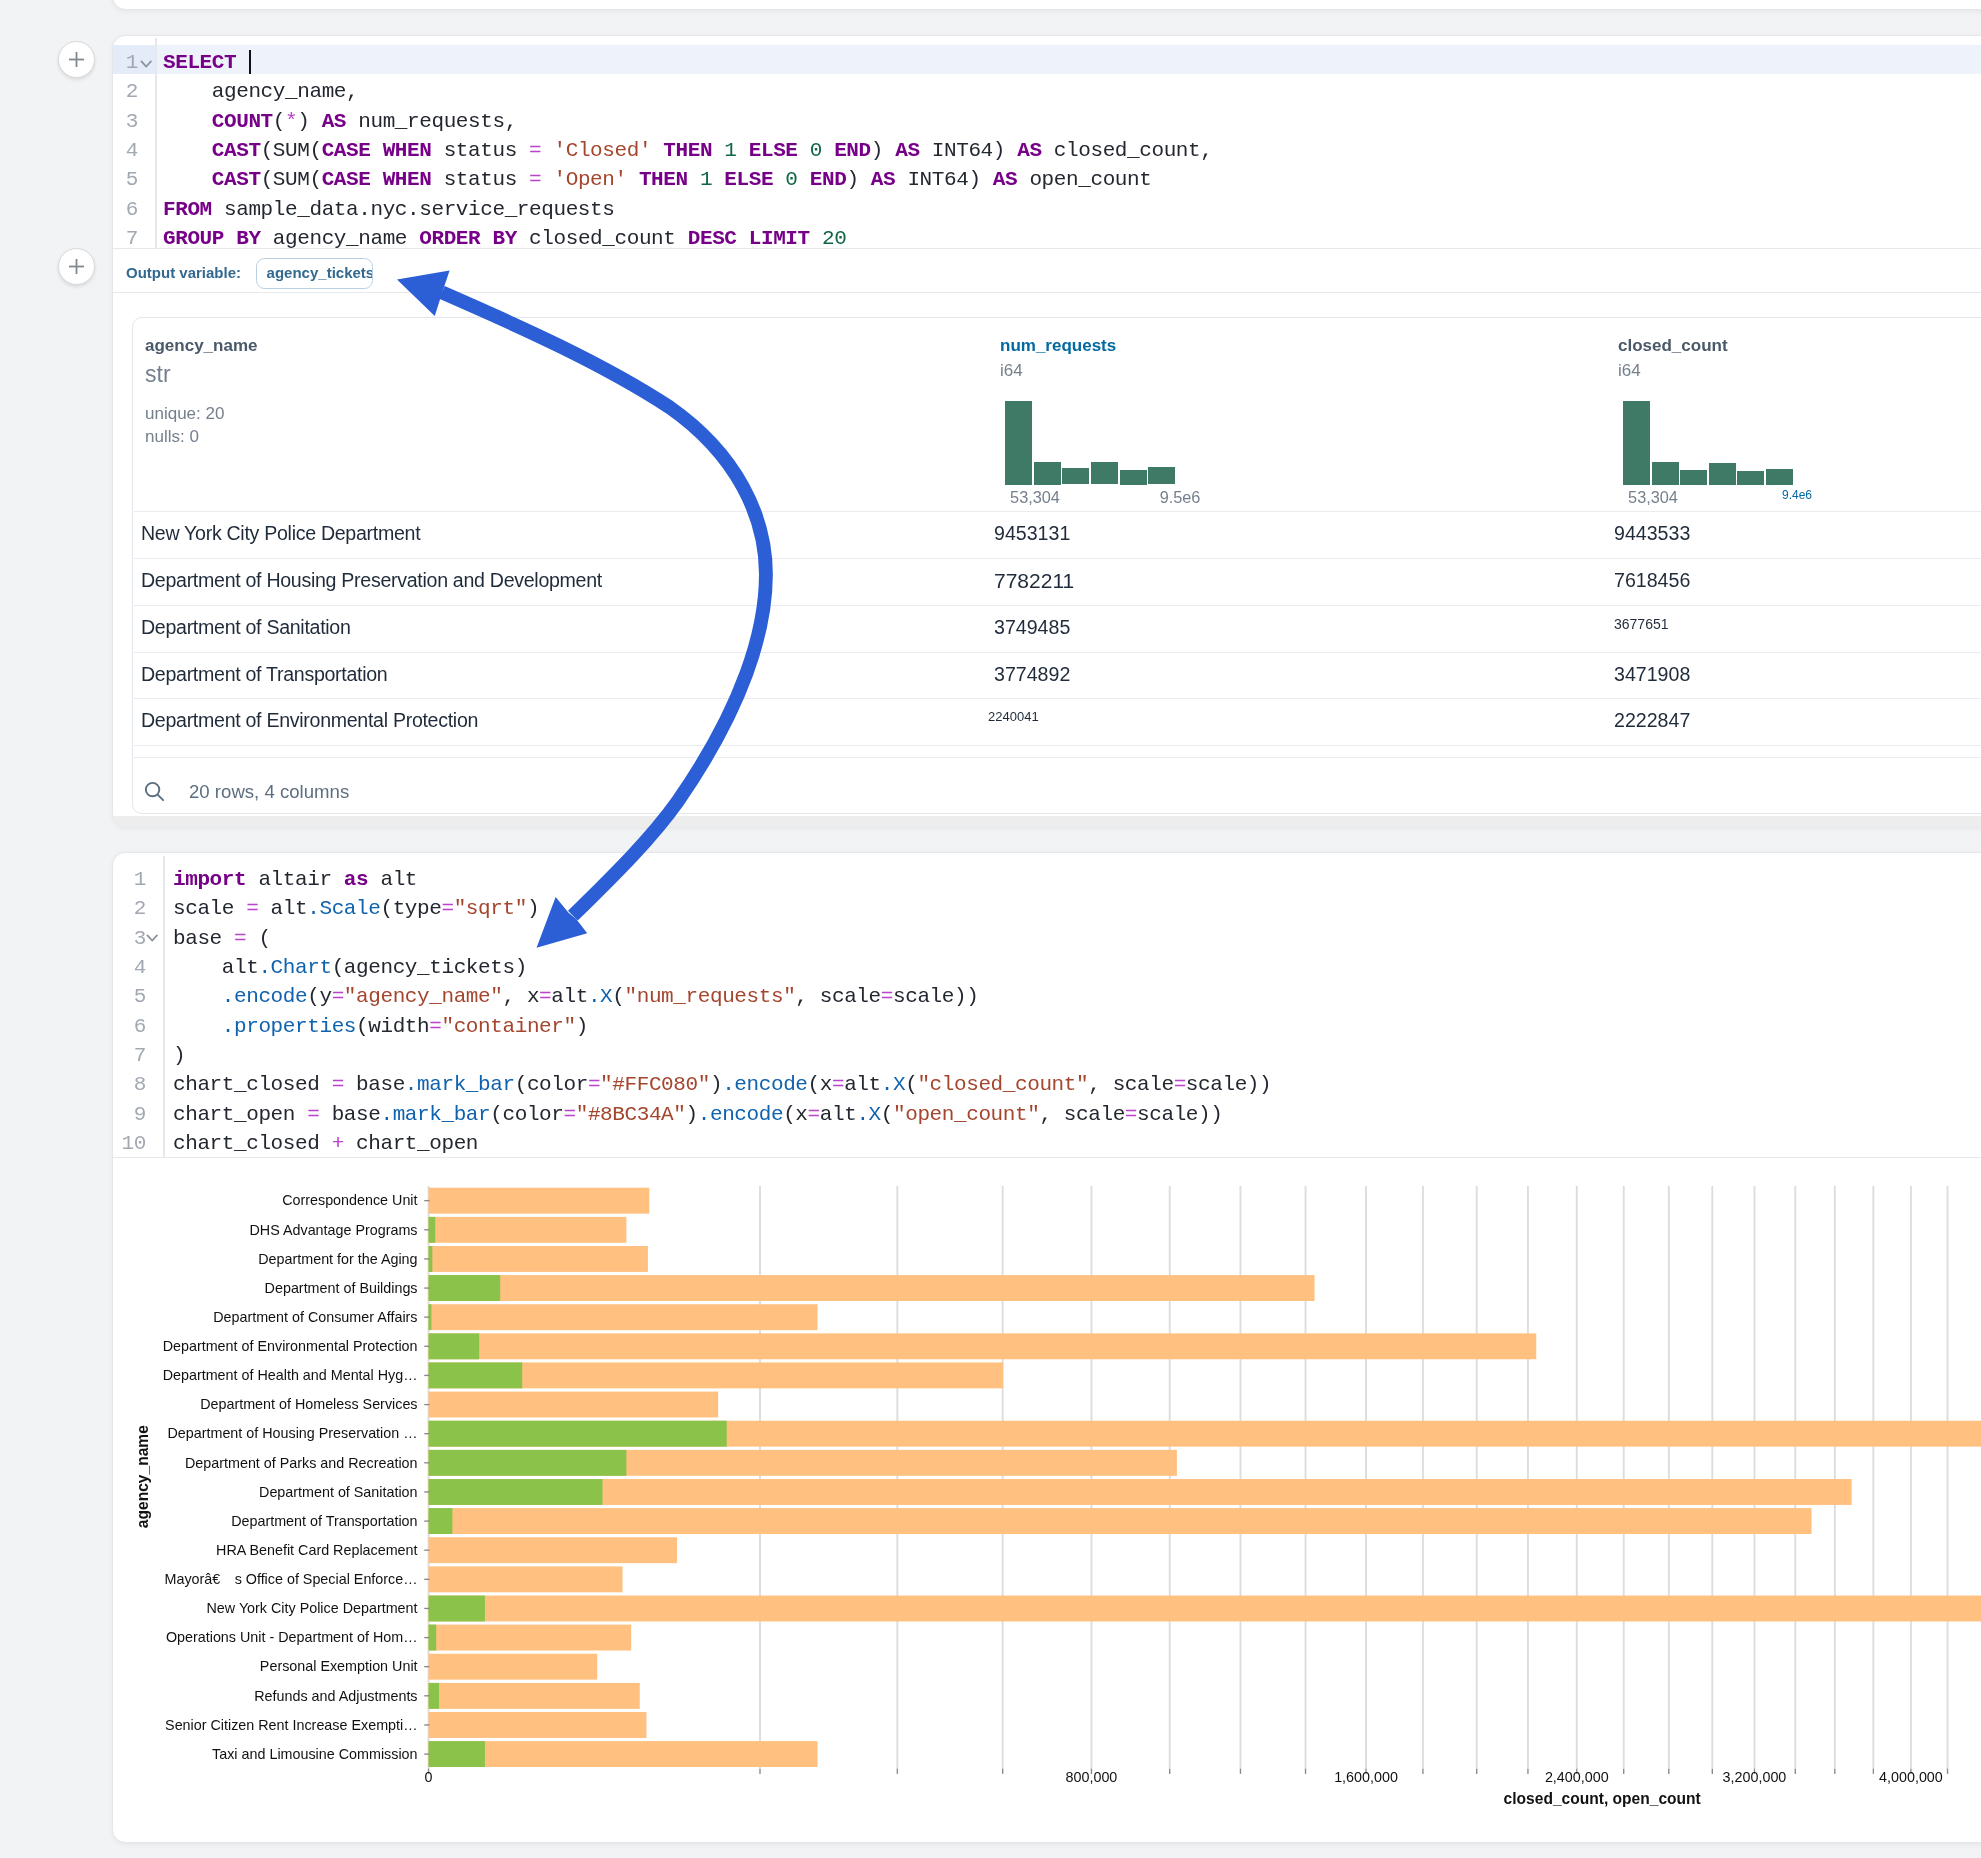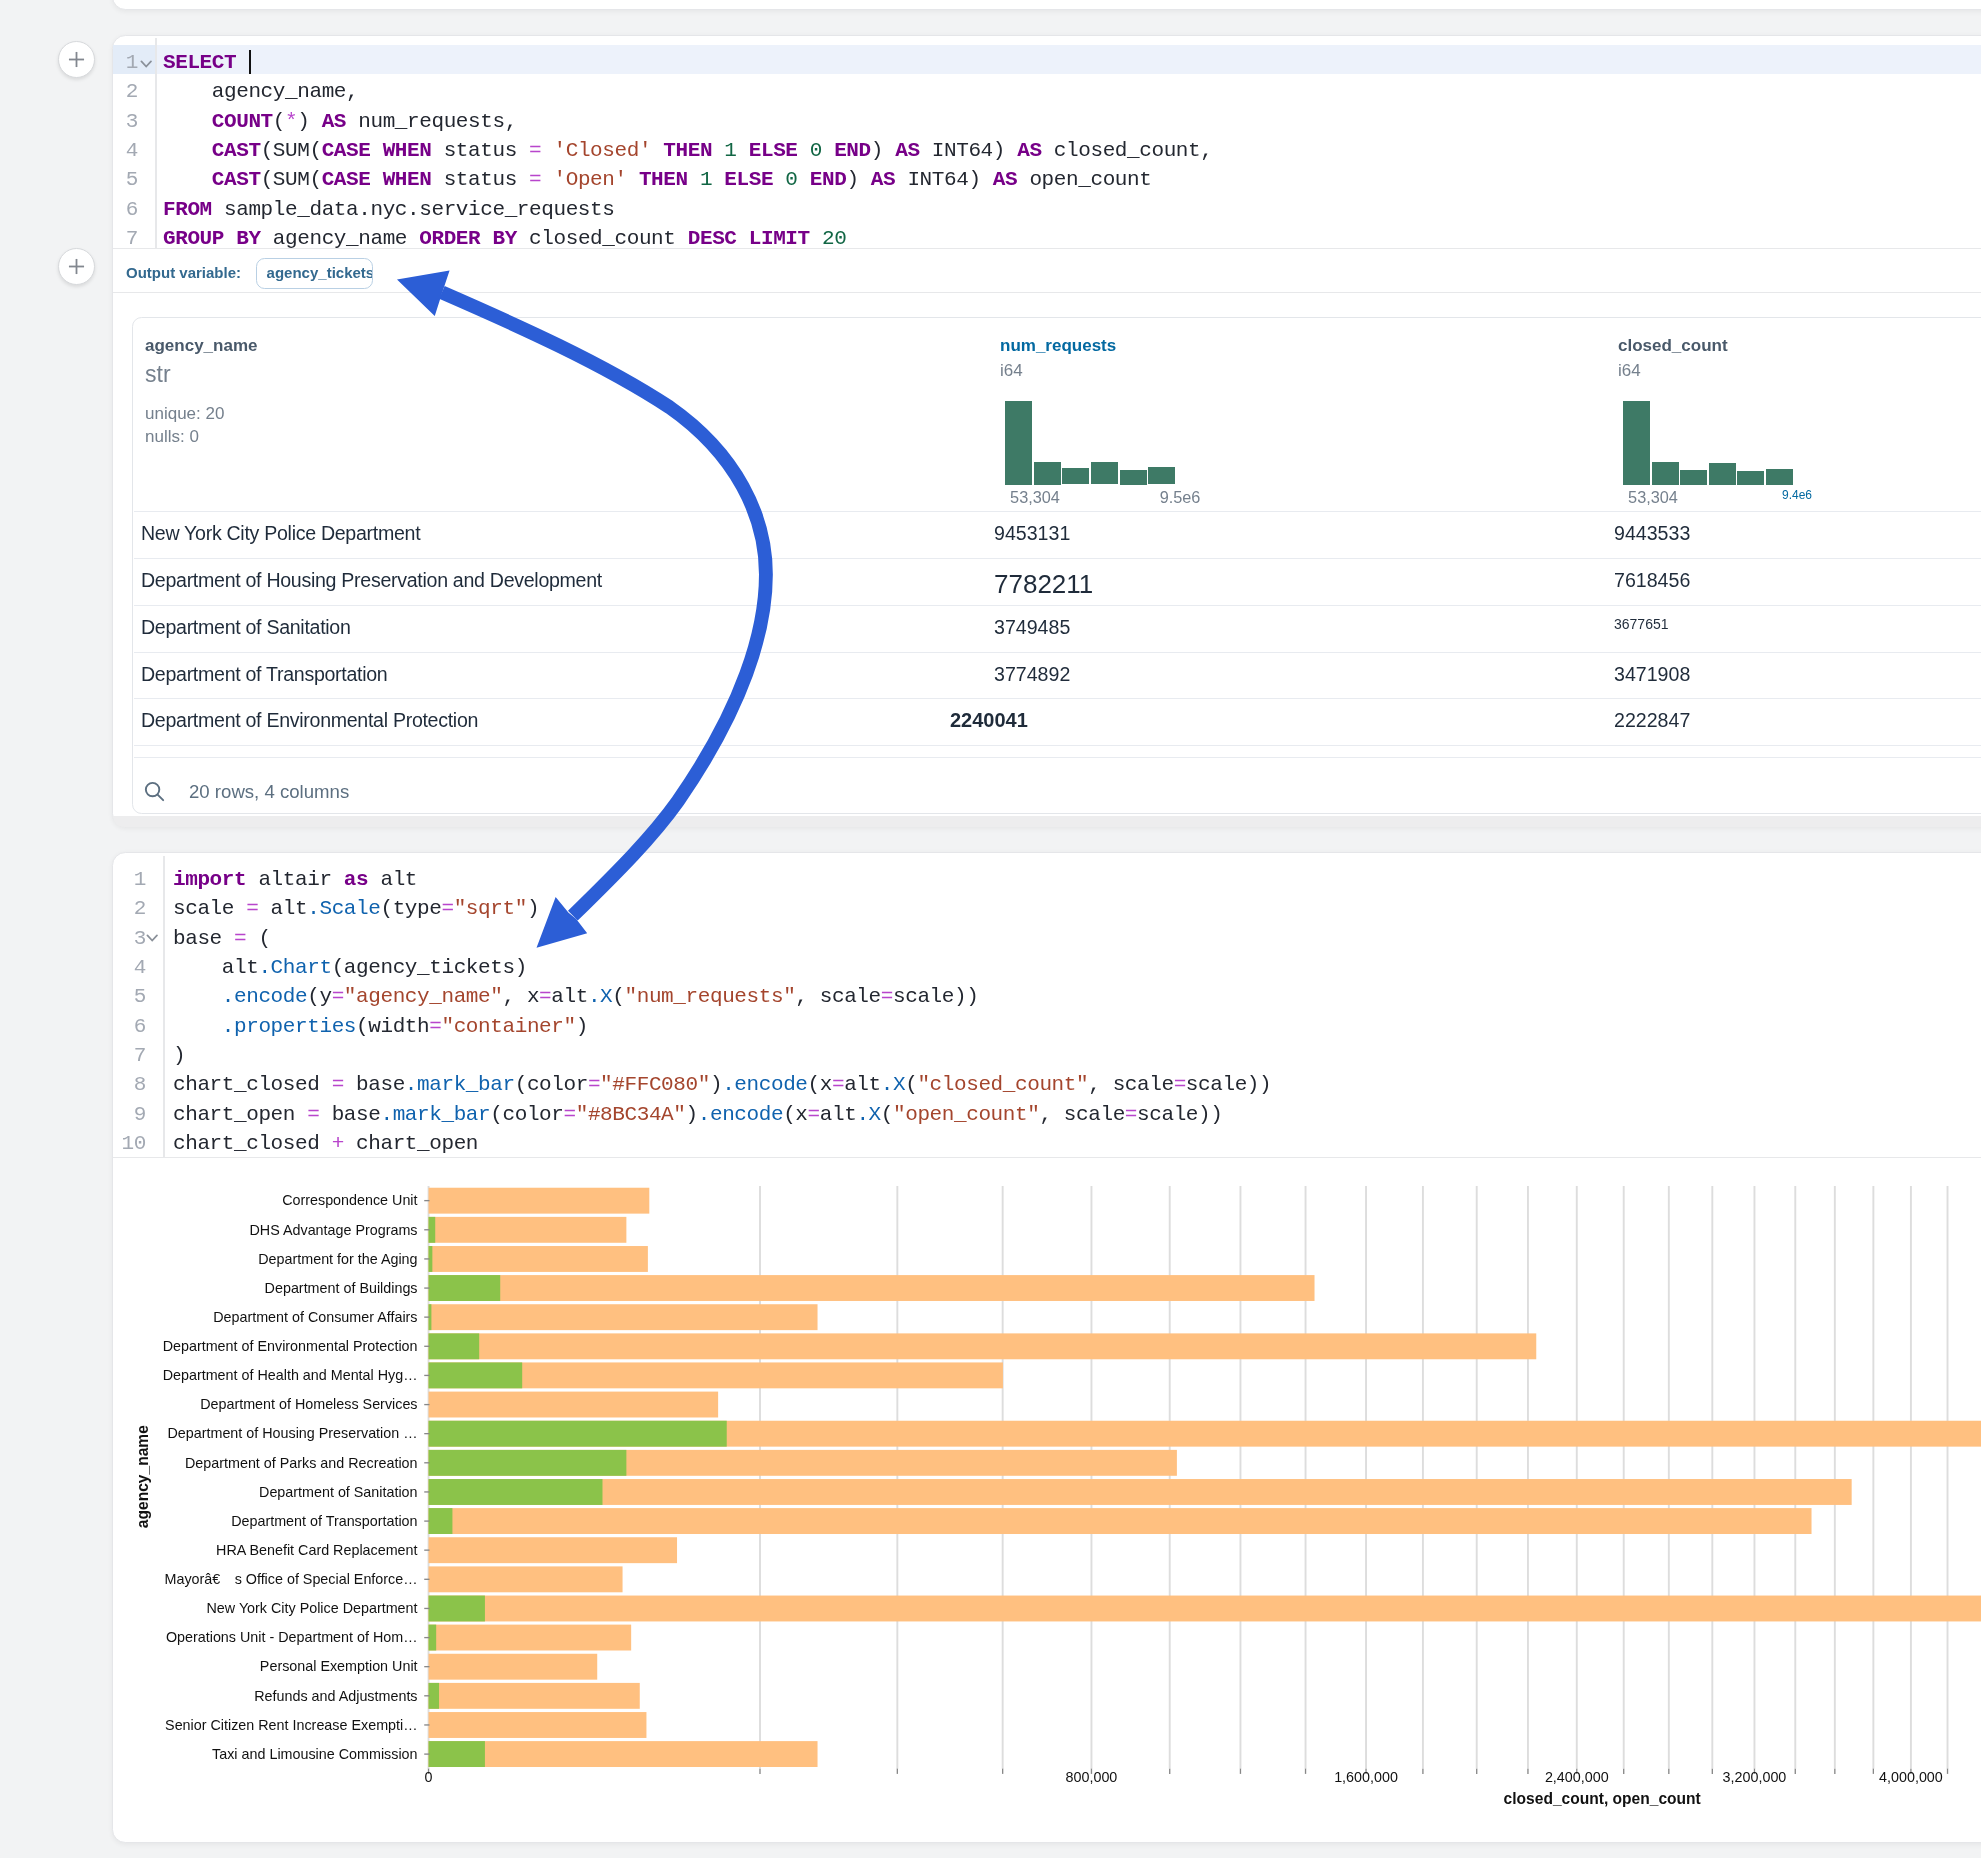--- a/index.html
+++ b/index.html
@@ -53,33 +53,33 @@
 <div class="abs" style="left:1035px;top:488px;font-size:16.3px;color:#75808d;font-weight:normal;white-space:nowrap;transform:translateX(-50%);">53,304</div>
 <div class="abs" style="left:1180px;top:488px;font-size:16.3px;color:#75808d;font-weight:normal;white-space:nowrap;transform:translateX(-50%);">9.5e6</div>
 <div class="abs" style="left:1653px;top:488px;font-size:16.3px;color:#75808d;font-weight:normal;white-space:nowrap;transform:translateX(-50%);">53,304</div>
 <div class="abs" style="left:1797px;top:488px;font-size:12px;color:#0369a1;font-weight:normal;white-space:nowrap;transform:translateX(-50%);text-align:center;">9.4e6</div>
 <div class="abs" style="left:134px;top:511px;width:1848px;height:1.1px;background:#e8ebf0;"></div>
 <div class="abs" style="left:141px;top:522px;font-size:19.6px;color:#1f2b3a;font-weight:normal;white-space:nowrap;letter-spacing:-0.3px;">New York City Police Department</div>
 <div class="abs" style="left:994px;top:522px;font-size:19.6px;color:#1f2b3a;font-weight:normal;white-space:nowrap;">9453131</div>
 <div class="abs" style="left:1614px;top:522px;font-size:19.6px;color:#1f2b3a;font-weight:normal;white-space:nowrap;">9443533</div>
 <div class="abs" style="left:134px;top:558px;width:1848px;height:1.1px;background:#e8ebf0;"></div>
 <div class="abs" style="left:141px;top:569px;font-size:19.6px;color:#1f2b3a;font-weight:normal;white-space:nowrap;letter-spacing:-0.3px;">Department of Housing Preservation and Development</div>
-<div class="abs" style="left:994px;top:569px;font-size:26px;color:#1f2b3a;font-weight:normal;white-space:nowrap;">7782211</div>
+<div class="abs" style="left:994px;top:569px;font-size:21px;color:#1f2b3a;font-weight:normal;white-space:nowrap;">7782211</div>
 <div class="abs" style="left:1614px;top:569px;font-size:19.6px;color:#1f2b3a;font-weight:normal;white-space:nowrap;">7618456</div>
 <div class="abs" style="left:134px;top:605px;width:1848px;height:1.1px;background:#e8ebf0;"></div>
 <div class="abs" style="left:141px;top:616px;font-size:19.6px;color:#1f2b3a;font-weight:normal;white-space:nowrap;letter-spacing:-0.3px;">Department of Sanitation</div>
 <div class="abs" style="left:994px;top:616px;font-size:19.6px;color:#1f2b3a;font-weight:normal;white-space:nowrap;">3749485</div>
 <div class="abs" style="left:1614px;top:616px;font-size:14px;color:#1f2b3a;font-weight:normal;white-space:nowrap;">3677651</div>
 <div class="abs" style="left:134px;top:652px;width:1848px;height:1.1px;background:#e8ebf0;"></div>
 <div class="abs" style="left:141px;top:663px;font-size:19.6px;color:#1f2b3a;font-weight:normal;white-space:nowrap;letter-spacing:-0.3px;">Department of Transportation</div>
 <div class="abs" style="left:994px;top:663px;font-size:19.6px;color:#1f2b3a;font-weight:normal;white-space:nowrap;">3774892</div>
 <div class="abs" style="left:1614px;top:663px;font-size:19.6px;color:#1f2b3a;font-weight:normal;white-space:nowrap;">3471908</div>
 <div class="abs" style="left:134px;top:698px;width:1848px;height:1.1px;background:#e8ebf0;"></div>
 <div class="abs" style="left:141px;top:709px;font-size:19.6px;color:#1f2b3a;font-weight:normal;white-space:nowrap;letter-spacing:-0.3px;">Department of Environmental Protection</div>
-<div class="abs" style="left:950px;top:709px;font-size:20px;color:#1f2b3a;font-weight:bold;white-space:nowrap;">2240041</div>
+<div class="abs" style="left:988px;top:709px;font-size:13px;color:#1f2b3a;font-weight:normal;white-space:nowrap;">2240041</div>
 <div class="abs" style="left:1614px;top:709px;font-size:19.6px;color:#1f2b3a;font-weight:normal;white-space:nowrap;">2222847</div>
 <div class="abs" style="left:134px;top:745px;width:1848px;height:1.1px;background:#e8ebf0;"></div>
 <div class="abs" style="left:134px;top:757px;width:1848px;height:1.1px;background:#e8ebf0;"></div>
 <svg class="abs" style="left:142px;top:779px;" width="25" height="25" viewBox="0 0 26 26">
     <circle cx="11" cy="11" r="7" fill="none" stroke="#5c6f80" stroke-width="2"></circle>
     <line x1="16.2" y1="16.2" x2="22" y2="22" stroke="#5c6f80" stroke-width="2" stroke-linecap="round"></line>
   </svg>
 <div class="abs" style="left:189px;top:781px;font-size:18.6px;color:#5c6f80;font-weight:normal;white-space:nowrap;">20 rows, 4 columns</div>
 <div class="abs" style="left:113px;top:816px;width:1869px;height:11px;background:#ededee;border-radius:0 0 0 11.5px;"></div>
 <div class="abs" style="left:58px;top:41px;width:37px;height:37px;background:#fff;border:1.9px solid #d7d9dc;border-radius:50%;box-shadow:0 1.9px 3.8px rgba(0,0,0,.10);"></div>

